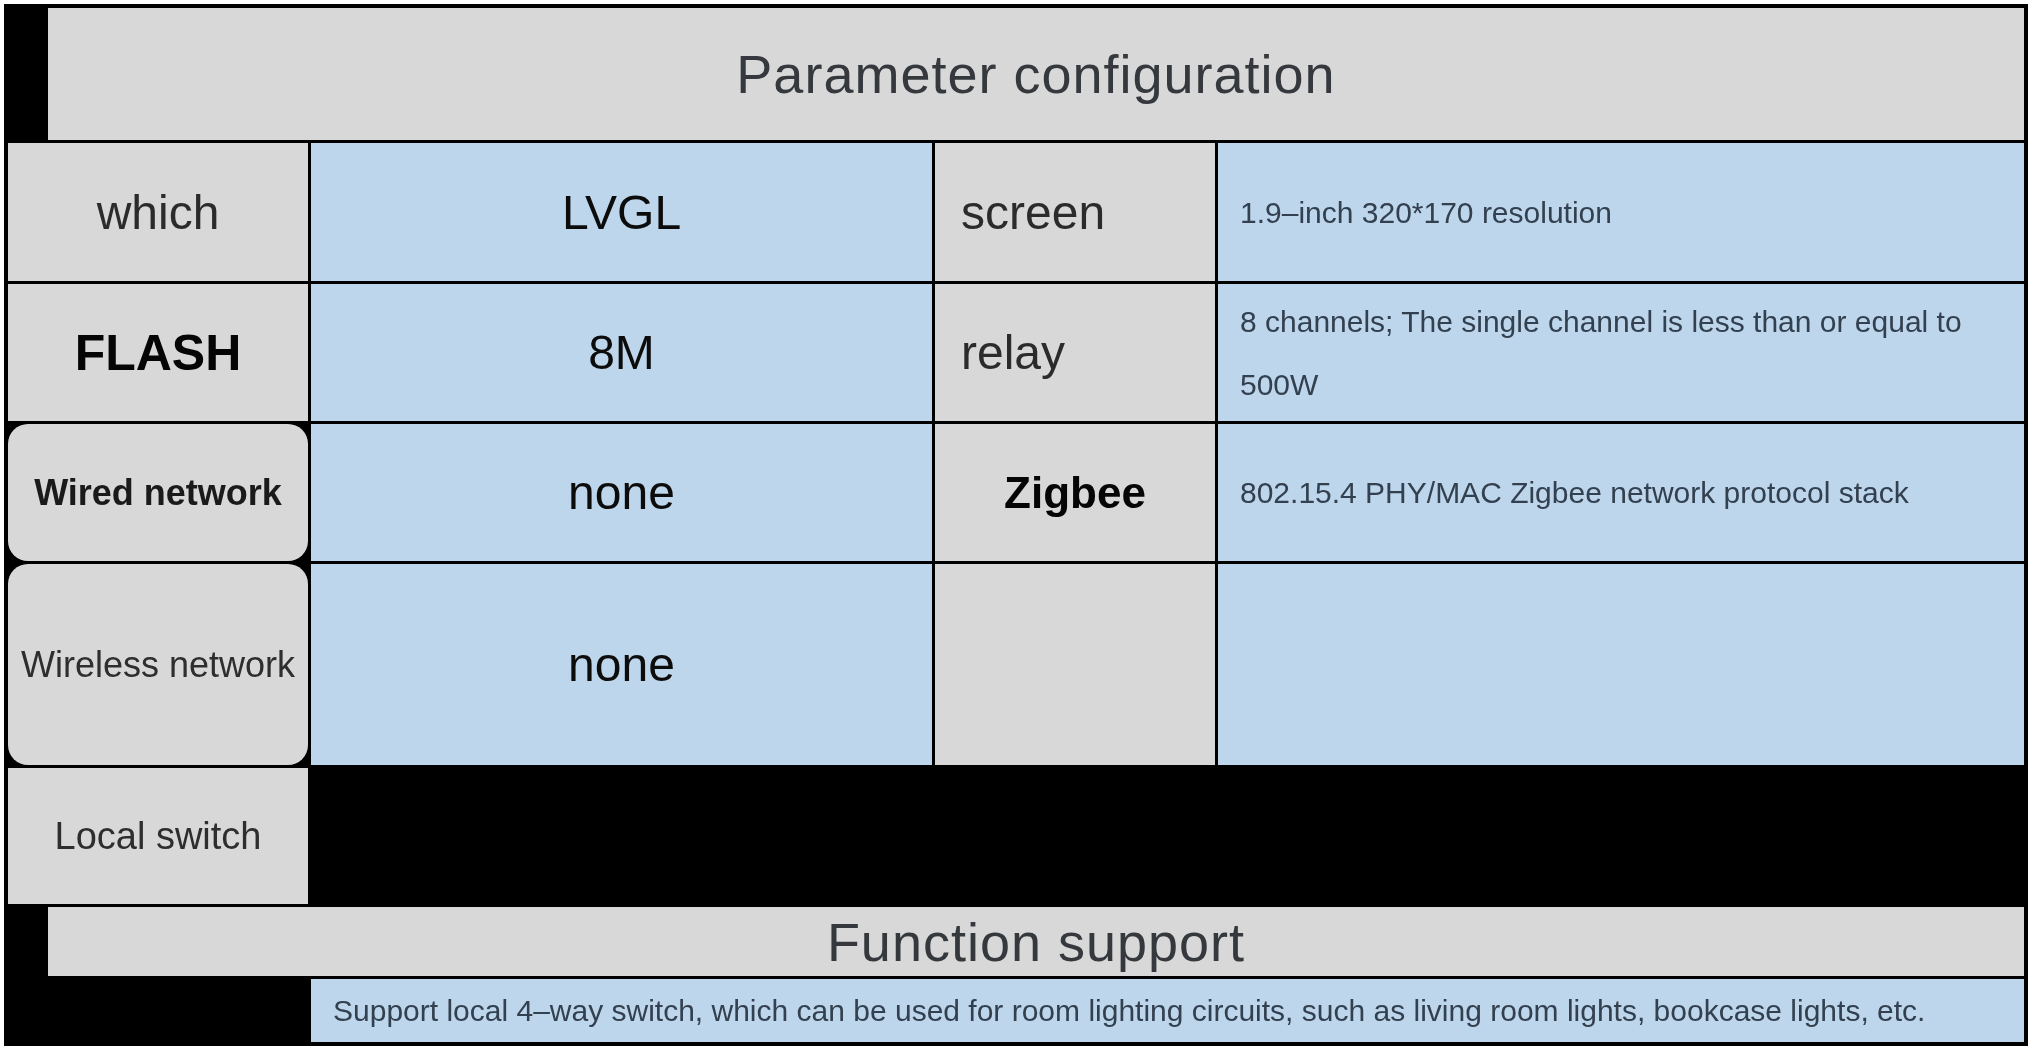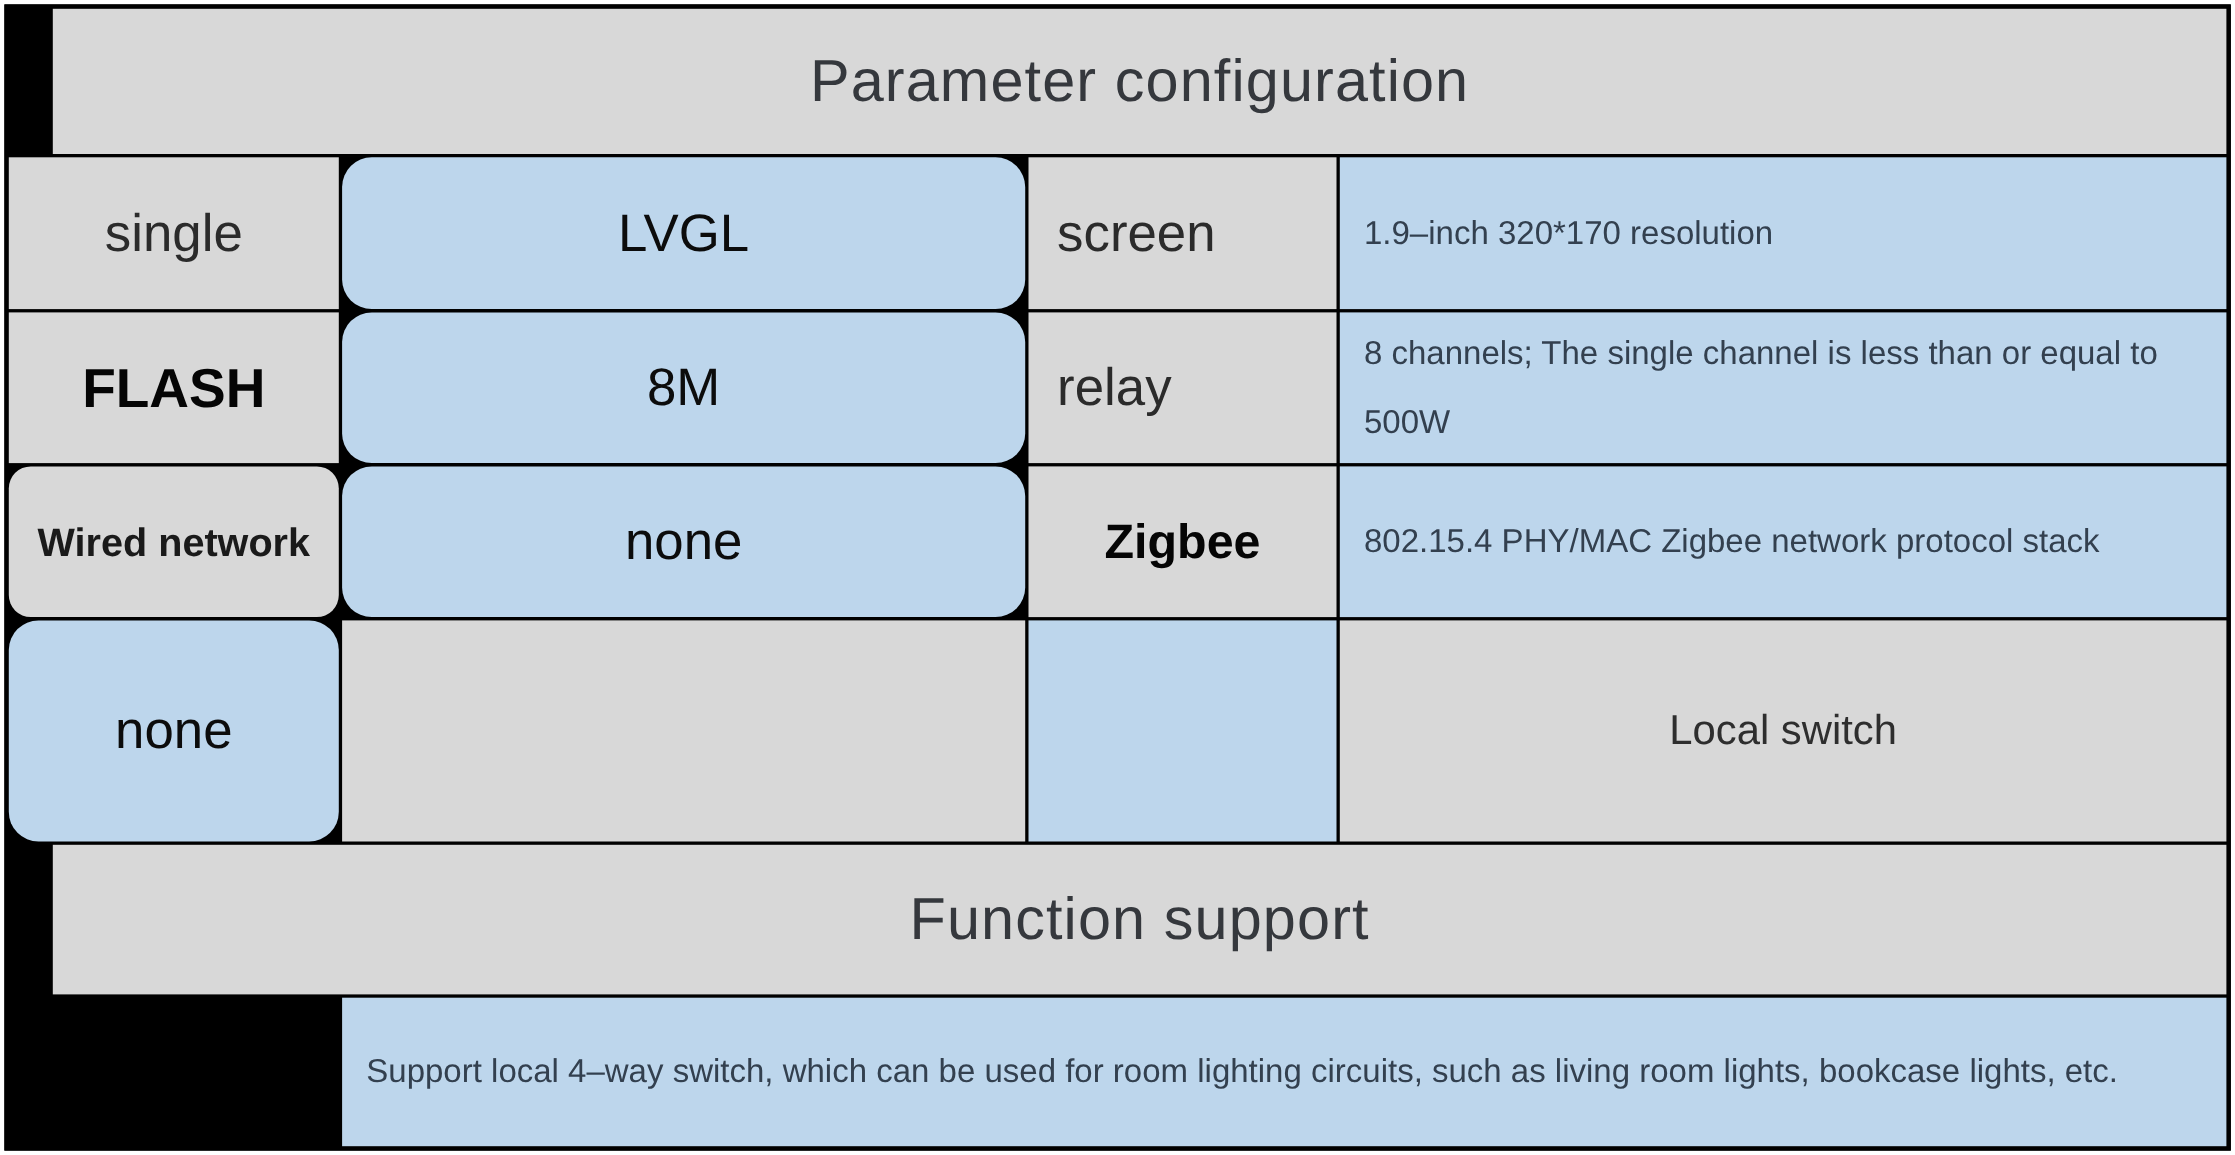--- a/index.html
+++ b/index.html
@@ -64,21 +64,20 @@
   }
   .key-small.bold {
     font-weight: bold;
     color: #1a1a1a;
   }
   .val-center {
     justify-content: center;
     font-size: 48px;
     font-weight: 500;
     color: #0c0c0c;
-    border-radius: 27px;
   }
   .key-left {
     justify-content: flex-start;
     padding-left: 26px;
     font-size: 48px;
     color: #2b2b2b;
   }
   .desc {
     justify-content: flex-start;
     padding-left: 22px;
@@ -98,35 +97,36 @@
   }
 </style>
 </head>
 <body>
 
 <div id="stage">
   <div class="spec-table">
 
     <div class="cell gray section-header">Parameter configuration</div>
 
-    <div class="cell gray key-center">single</div>
+    <div class="cell gray key-center">which</div>
     <div class="cell blue val-center">LVGL</div>
     <div class="cell gray key-left">screen</div>
     <div class="cell blue desc">1.9–inch 320*170 resolution</div>
 
     <div class="cell gray key-center bold">FLASH</div>
     <div class="cell blue val-center">8M</div>
     <div class="cell gray key-left">relay</div>
     <div class="cell blue desc">8 channels; The single channel is less than or equal to 500W</div>
 
     <div class="cell gray key-small bold">Wired network</div>
     <div class="cell blue val-center">none</div>
     <div class="cell gray key-center bold" style="font-size:44px;">Zigbee</div>
     <div class="cell blue desc">802.15.4 PHY/MAC Zigbee network protocol stack</div>
 
+    <div class="cell gray key-small">Wireless network</div>
     <div class="cell blue val-center">none</div>
     <div class="cell gray"></div>
     <div class="cell blue"></div>
 
     <div class="cell gray fn-key">Local switch</div>
 
     <div class="cell gray section-header">Function support</div>
     <div class="cell blue desc desc-wide">Support local 4–way switch, which can be used for room lighting circuits, such as living room lights, bookcase lights, etc.</div>
 
   </div>

